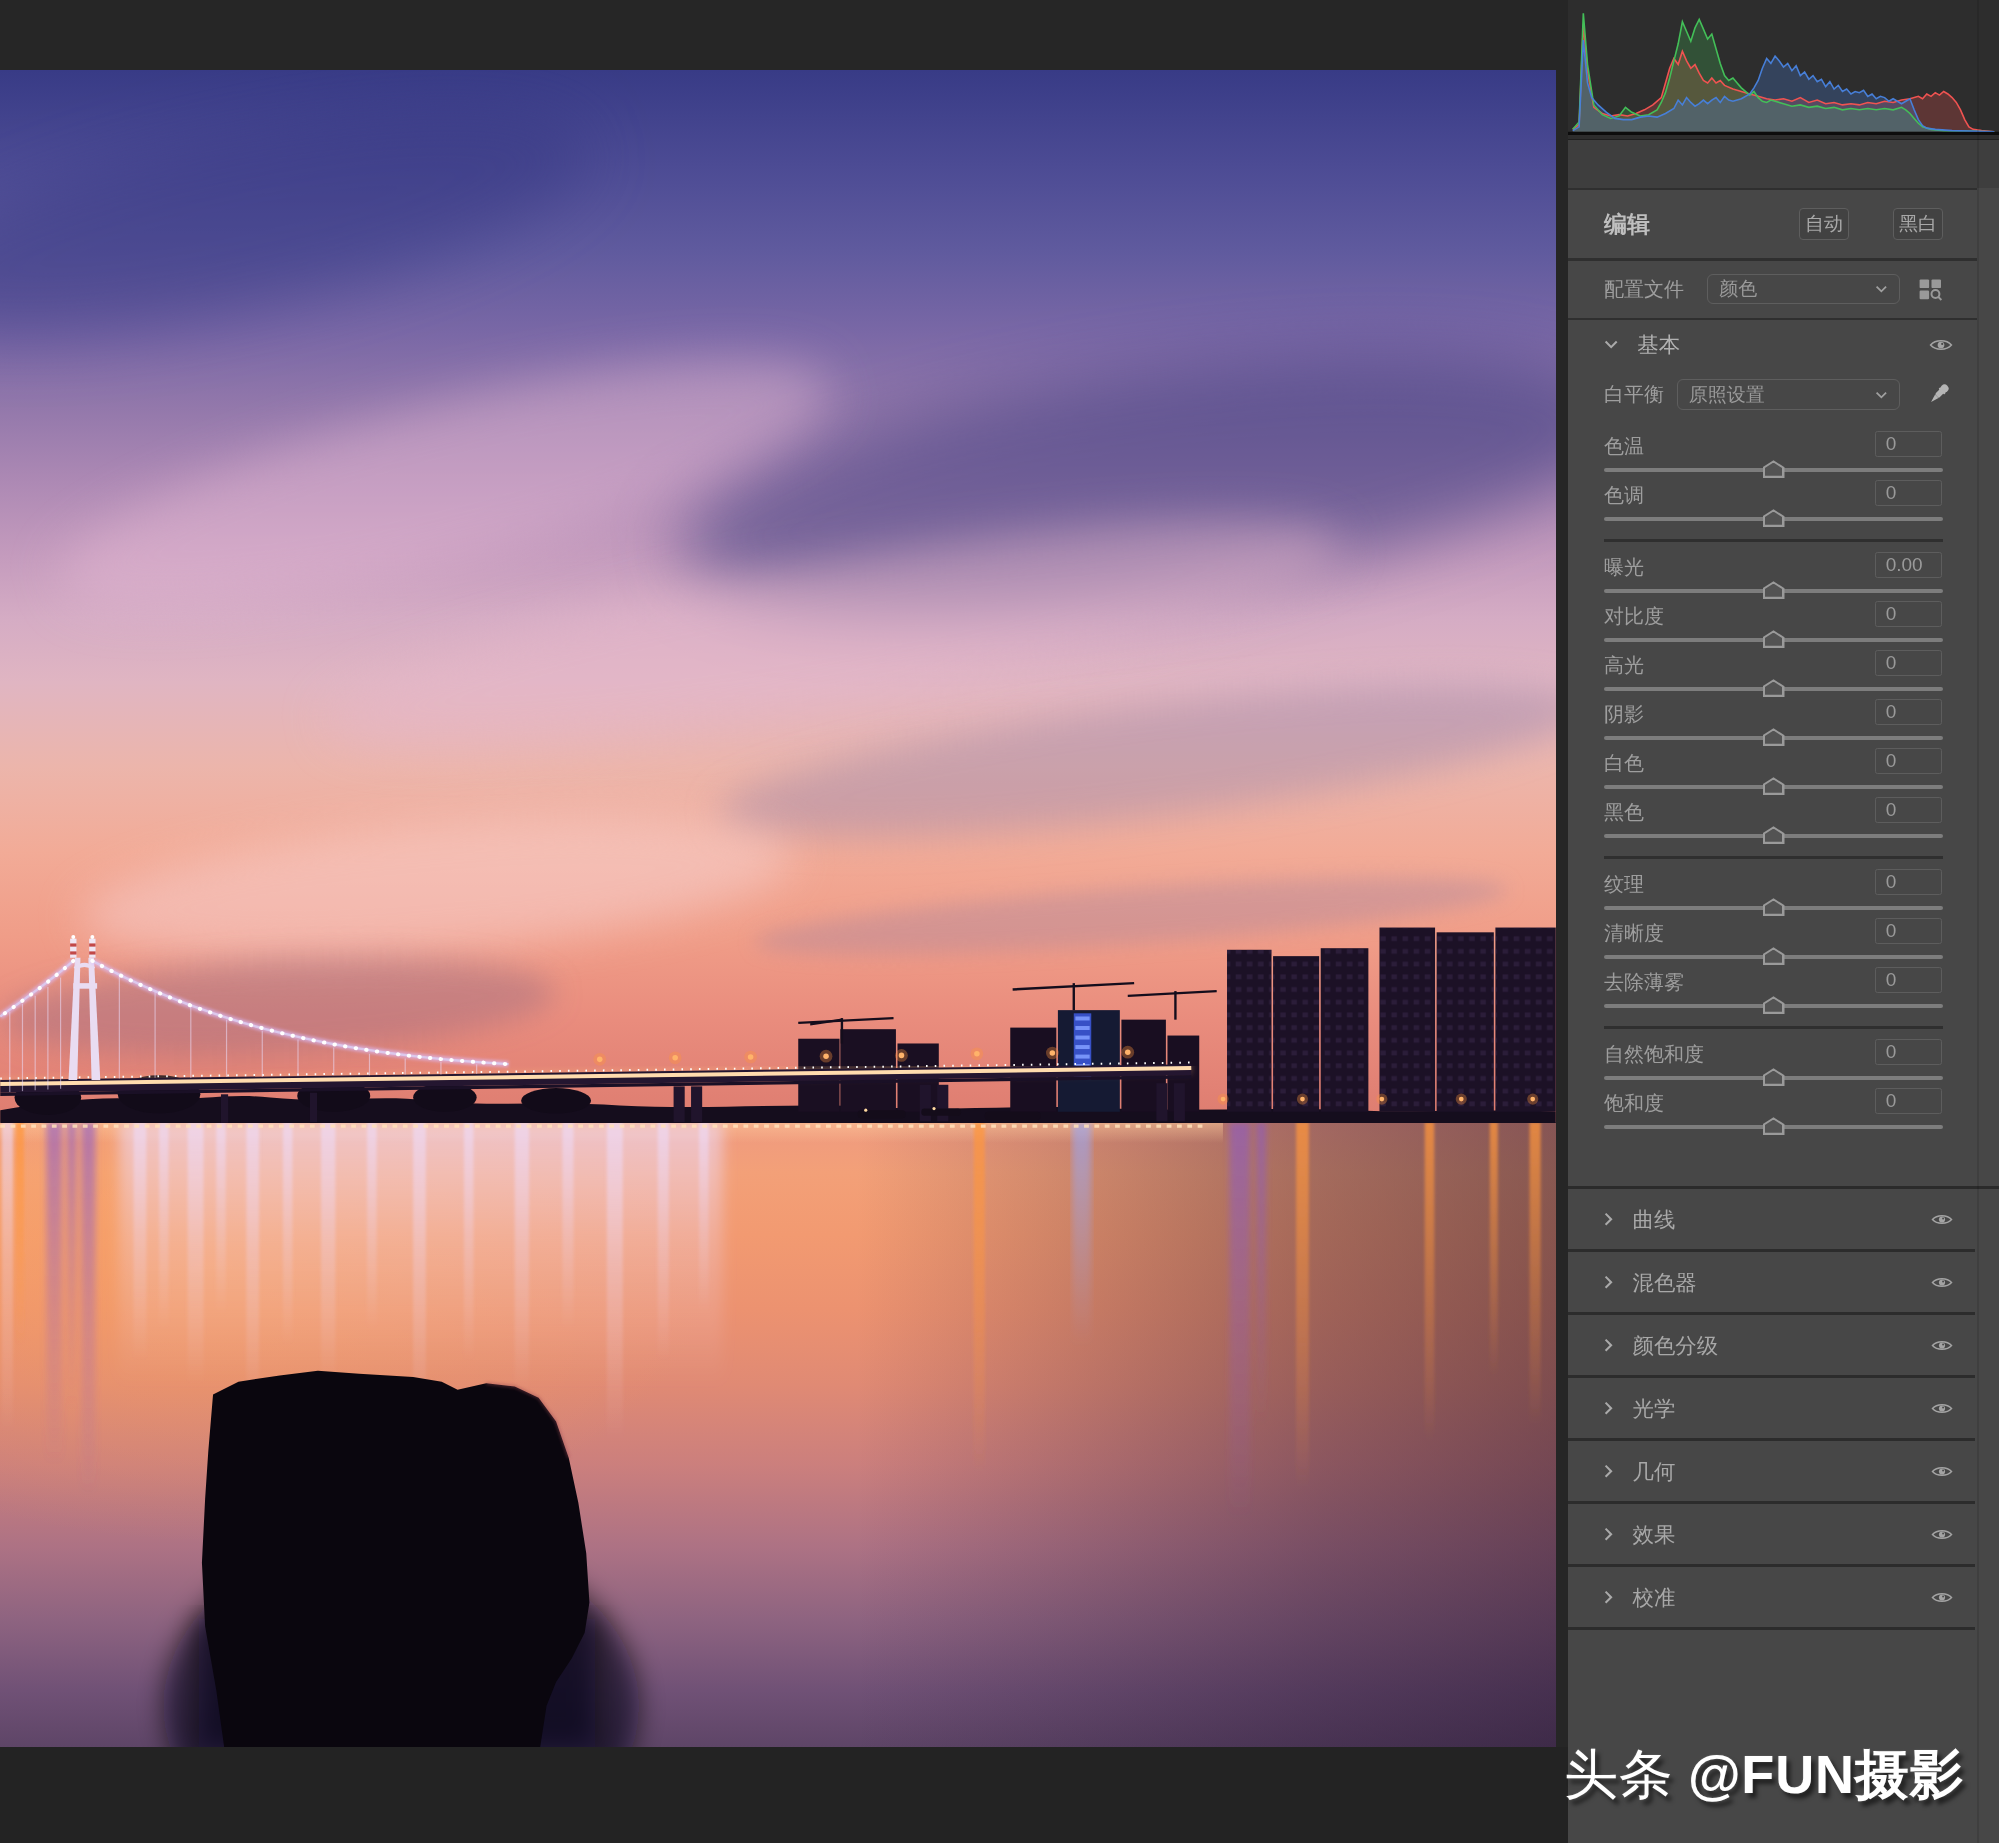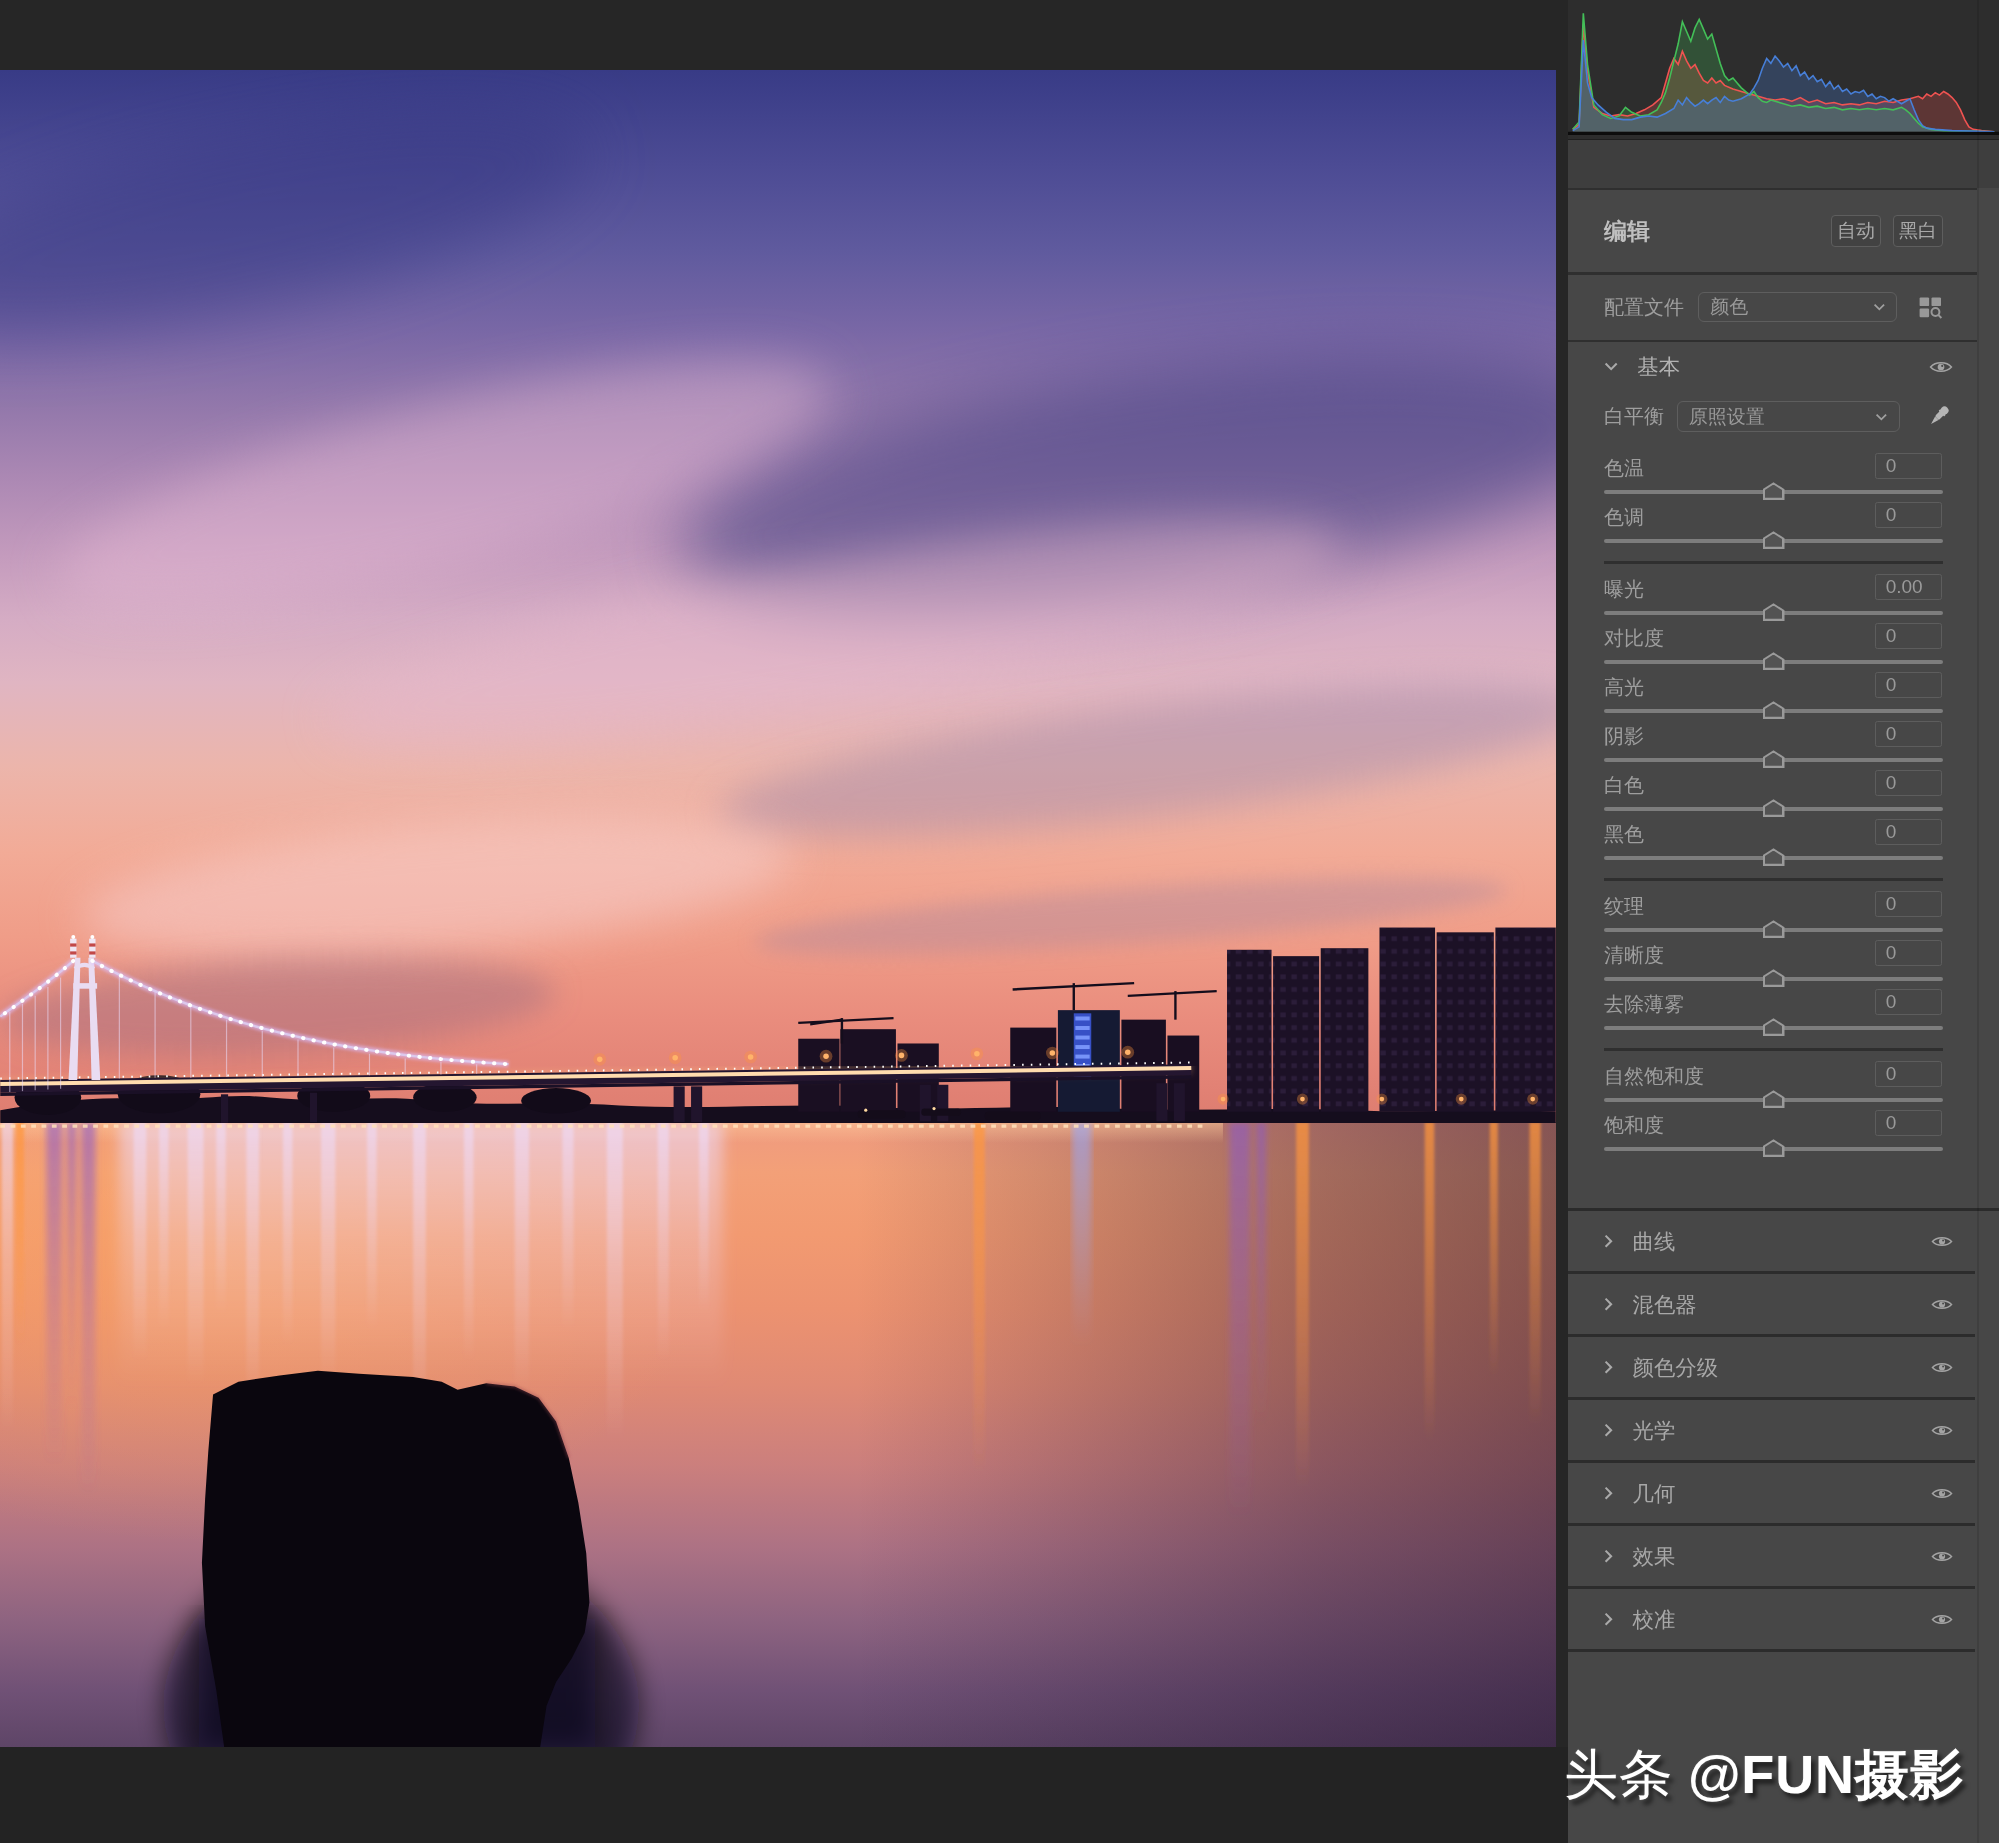--- a/index.html
+++ b/index.html
@@ -36,27 +36,27 @@
     background:linear-gradient(180deg,rgba(255,205,155,.55),transparent);}
   .scene{position:absolute;left:0;top:0;}
 
   
   .panel{position:absolute;left:1568px;top:0;width:431px;height:1844px;background:#474747;color:#9f9f9f;}
   .gutter{position:absolute;left:409px;top:0;width:1.6px;height:100%;background:rgba(0,0,0,.10);}
   .hist{position:relative;width:431px;height:139px;background:#2d2d2d;}
   .strip{height:49px;background:#3e3e3e;border-top:0.8px solid #1f1f1f;}
   .divider{height:2.4px;background:#2f2f2f;margin-right:22px;}
   .row{position:relative;display:flex;align-items:center;padding:0 56px 0 36px;}
-  .row-edit{height:82px;}
+  .row-edit{height:68px;gap:32px;}
   .edit-title{font-size:23px;font-weight:700;color:#bfbfbf;}
   .spacer{flex:1;}
   .btn{width:50px;height:32px;border:1.6px solid #5e5e5e;border-radius:4px;background:#424242;
     color:#a8a8a8;font-size:19px;display:flex;align-items:center;justify-content:center;}
   .btn + .btn{margin-left:12px;}
-  .row-profile{height:65px;}
+  .row-profile{height:57px;gap:9px;}
   .lbl{font-size:20px;color:#9e9e9e;white-space:nowrap;}
   .select{height:30px;border:1.6px solid #5e5e5e;border-radius:6px;display:flex;align-items:center;
     padding:10px 11px;color:#9a9a9a;font-size:19px;position:relative;}
   .select .chev{margin-left:auto;}
   .sel-profile{width:199px;margin-left:14.3px;}
   .sel-wb{width:223px;margin-left:12.7px;height:31px;}
   .icon{display:inline-flex;align-items:center;justify-content:center;}
   .row-header{height:49px;padding-right:46px;}
   .hdr-label{font-size:21.4px;color:#b2b2b2;margin-left:19px;}
   .row-wb{height:51px;padding-right:46px;}

